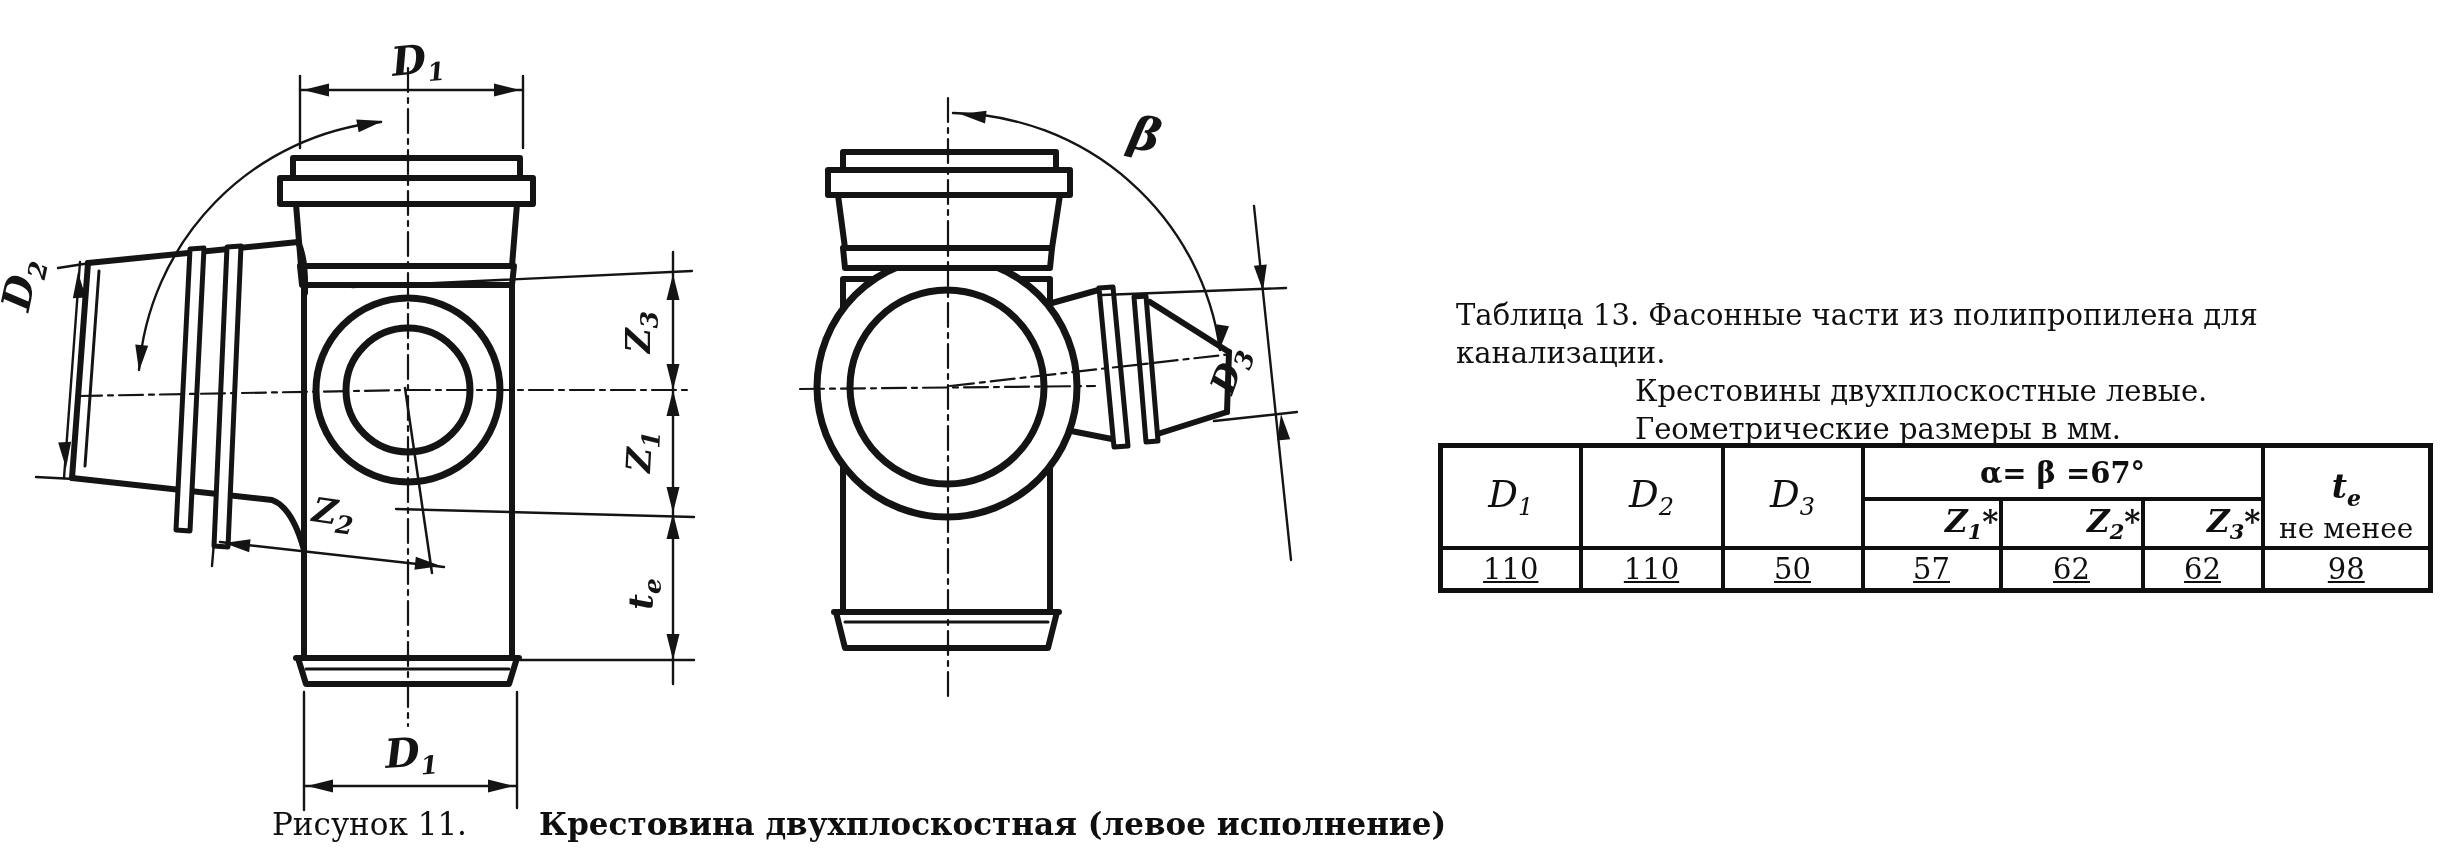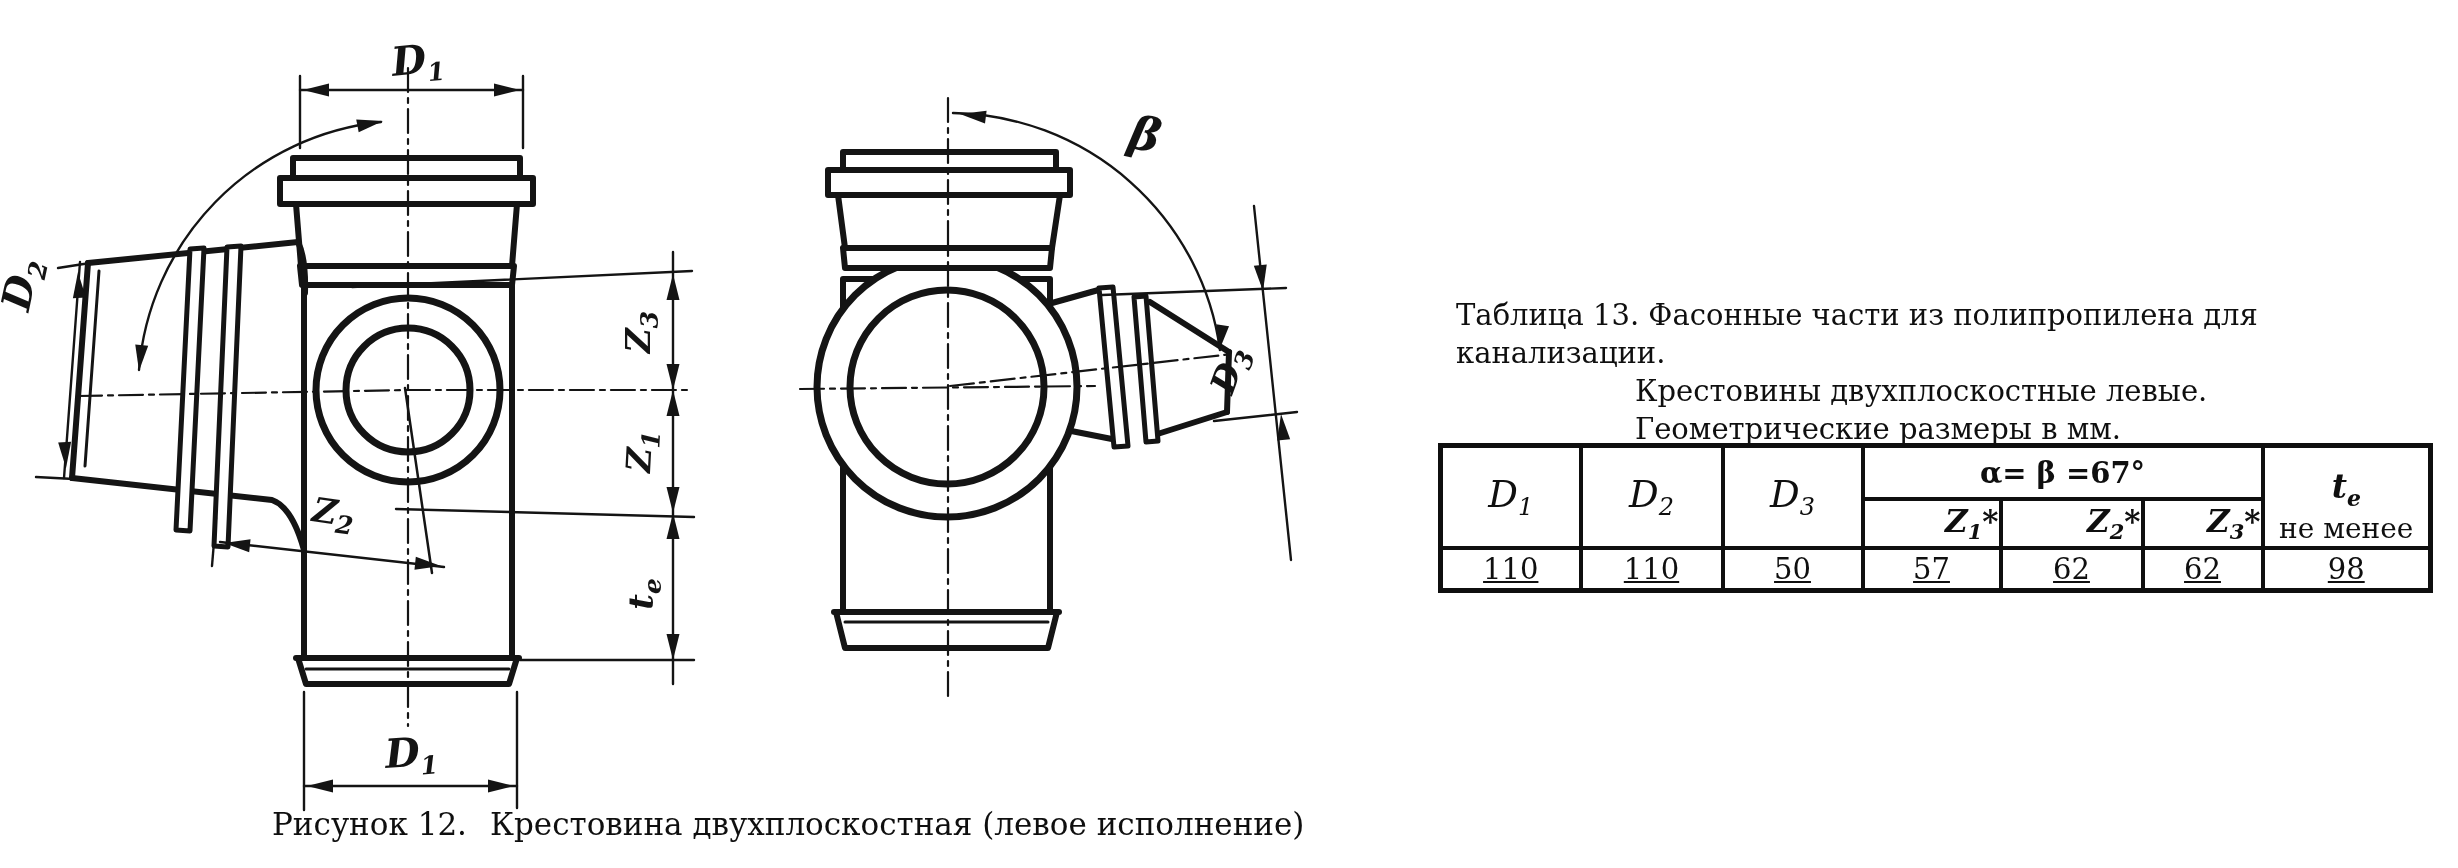--- a/index.html
+++ b/index.html
@@ -25,21 +25,21 @@
   td.dhead{font-style:italic;font-size:37px;height:98px;}
   td.dhead sub{font-size:24px;}
   td.ahead{font-weight:bold;font-size:29px;height:49px;}
   td.zhead{font-weight:bold;font-style:italic;font-size:31px;height:45px;text-align:right;}
   td.zhead sub{font-size:21px;}
   td.tehead{font-size:28px;line-height:32px;}
   td.tehead .te-sym{font-weight:bold;font-style:italic;font-size:33px;margin-top:22px;}
   td.tehead .te-sym sub{font-size:22px;}
   td.val{font-size:29px;height:38px;text-decoration:underline;}
   #caption{position:absolute;left:272px;top:806px;font-size:31px;white-space:nowrap;color:#0f0f0f;}
-  #caption .cap-text{margin-left:23px;}
+  #caption .cap-text{margin-left:72px;font-weight:bold;}
 </style>
 </head>
 <body>
 
 <div id="page">
 
   <svg width="1440" height="868" viewBox="0 0 1440 868">
 
     <g>
 
@@ -245,16 +245,16 @@
         <td class="val">50</td>
         <td class="val">57</td>
         <td class="val">62</td>
         <td class="val">62</td>
         <td class="val">98</td>
       </tr>
     </tbody>
   </table>
 
   <div id="caption">
-    <span>Рисунок 12.</span><span class="cap-text">Крестовина двухплоскостная (левое исполнение)</span>
+    <span>Рисунок 11.</span><span class="cap-text">Крестовина двухплоскостная (левое исполнение)</span>
   </div>
 
 </div>
 
 </body></html>

